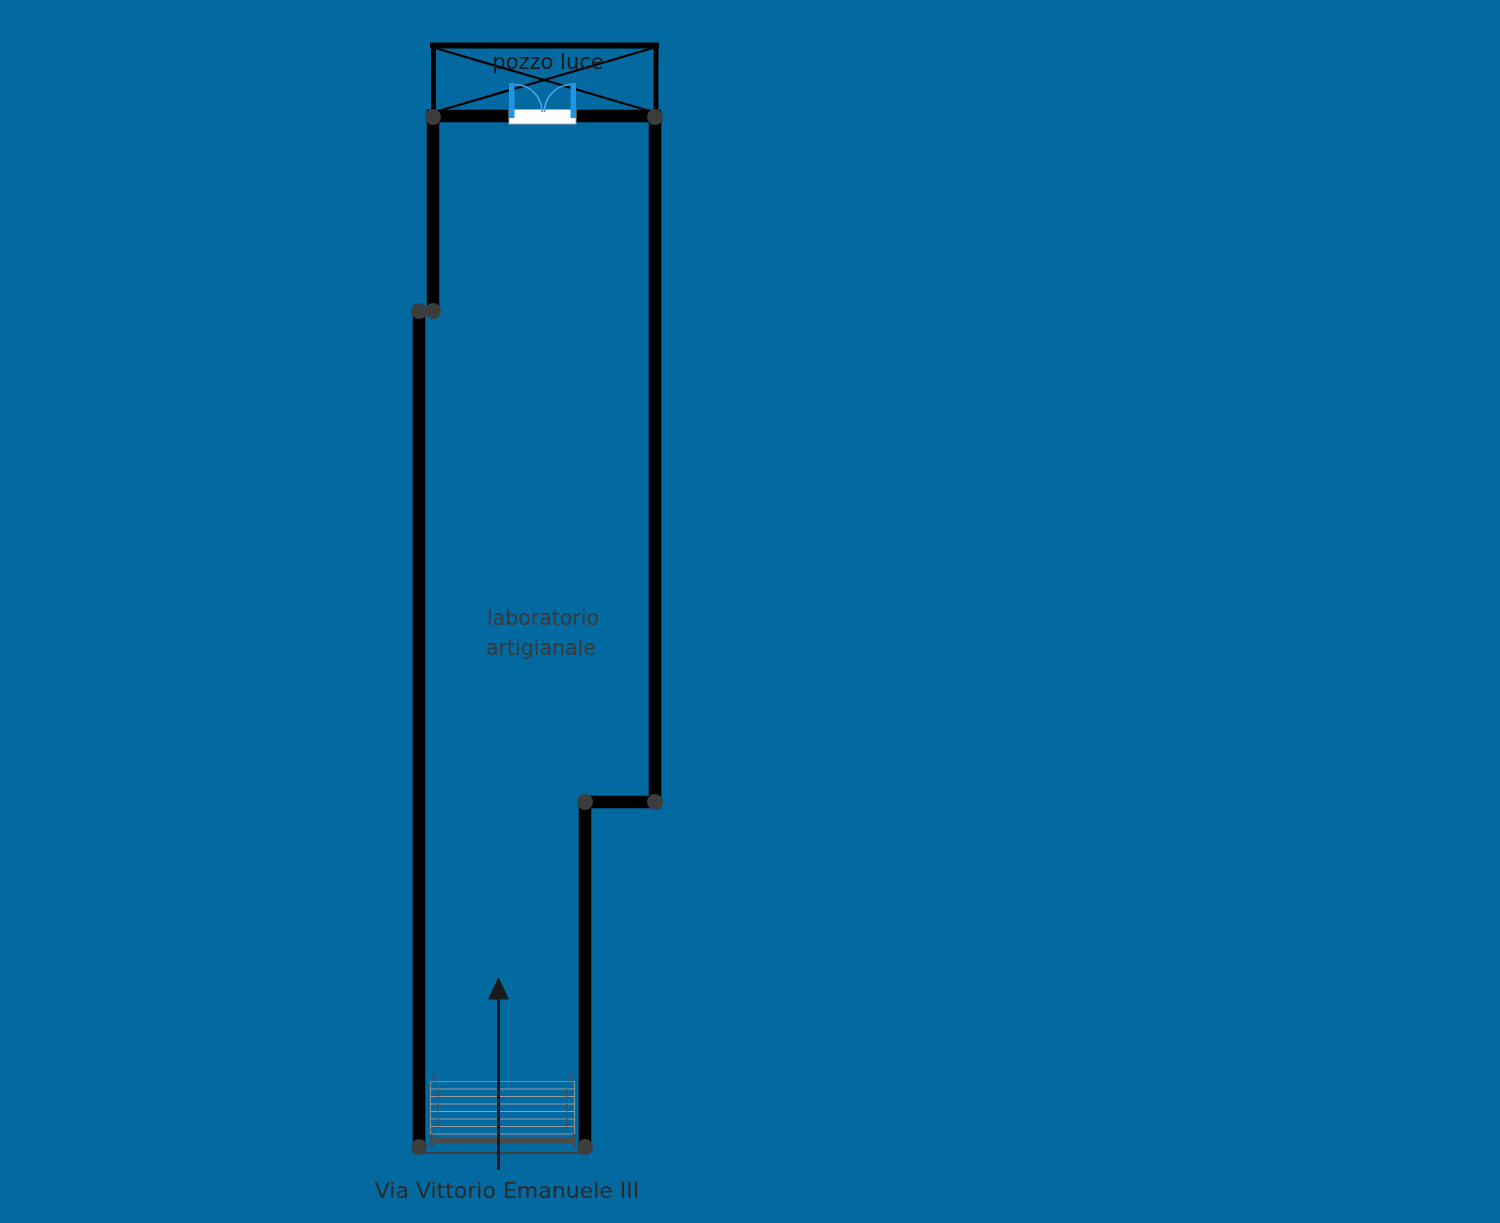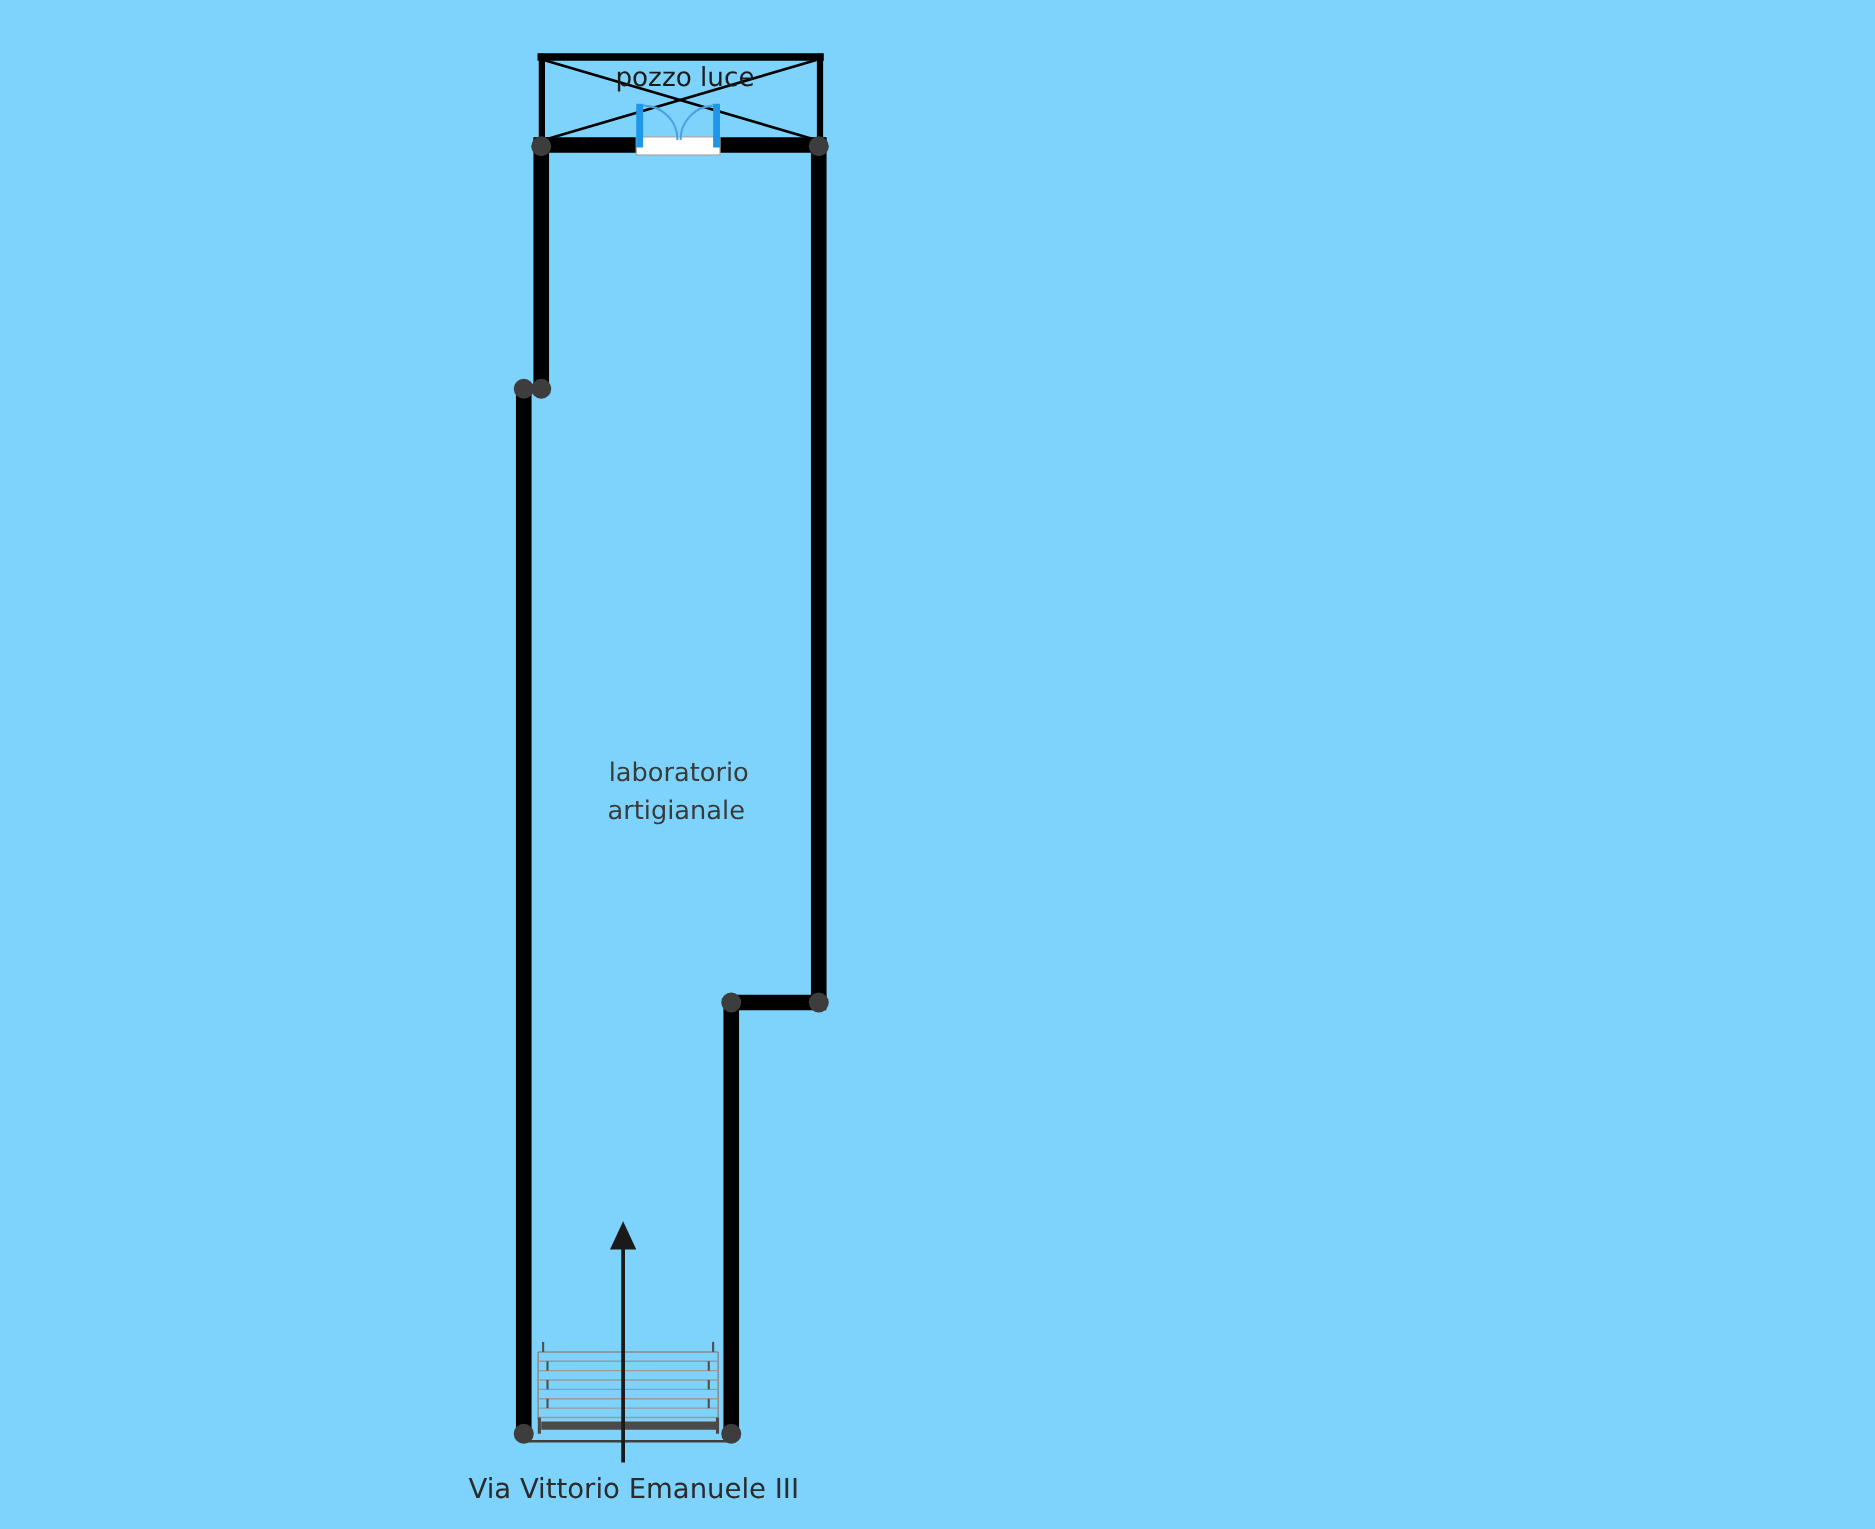--- a/index.html
+++ b/index.html
@@ -4,21 +4,21 @@
 <style>
   html, body {
     margin: 0;
     padding: 0;
     background: #ffffff;
   }
   .canvas {
     position: relative;
     width: 1500px;
     height: 1223px;
-    background: #7dd3fc;
+    background: #0369a1;
     overflow: hidden;
   }
   .canvas svg {
     position: absolute;
     left: 0;
     top: 0;
     width: 100%;
     height: 100%;
   }
   

